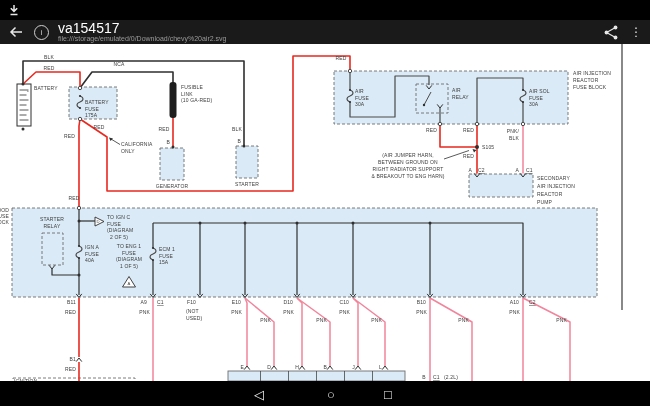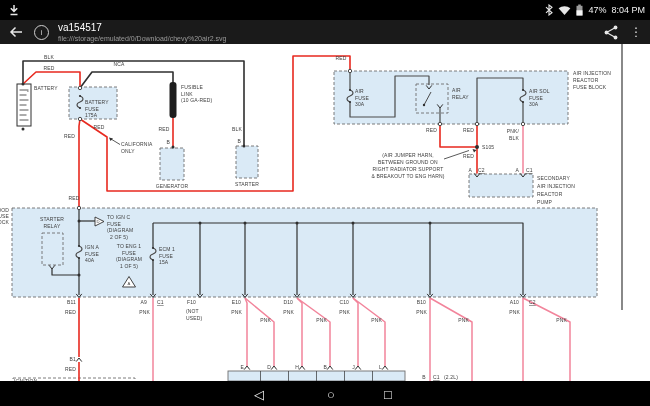--- a/index.html
+++ b/index.html
@@ -11,21 +11,21 @@
   .sb-left{display:flex;align-items:center;padding-left:8px;}
   .sb-right{display:flex;align-items:center;gap:5px;padding-right:5px;color:#f1f1f1;font-size:9px;}
   .sb-right svg{display:block;}
   
   .app-bar{position:absolute;top:20px;left:0;width:650px;height:24px;background:#1a1a1a;z-index:30;
            display:flex;align-items:center;}
   .ab-back{margin-left:8px;display:flex;align-items:center;cursor:pointer;}
   .ab-fileicon{margin-left:10px;width:13px;height:13px;border:1.4px solid #cfcfcf;border-radius:50%;
                color:#cfcfcf;font-size:8px;display:flex;align-items:center;justify-content:center;}
   .ab-titles{margin-left:9px;display:flex;flex-direction:column;justify-content:center;flex:1;min-width:0;}
-  .ab-title{color:#ffffff;font-size:10px;line-height:12px;}
+  .ab-title{color:#ffffff;font-size:14px;line-height:12px;}
   .ab-sub{color:#9b9b9b;font-size:7px;line-height:9px;white-space:nowrap;}
   .ab-actions{display:flex;align-items:center;gap:12px;padding-right:8px;}
   .ab-menu{color:#e8e8e8;font-size:12px;letter-spacing:0;line-height:12px;}
   
   .nav-bar{position:absolute;left:0;top:381px;width:650px;height:25px;background:#000;z-index:30;}
   .nav-bar span{position:absolute;top:50%;transform:translate(-50%,-50%);color:#f5f5f5;font-size:13px;}
   .nav-back{left:259px;} .nav-home{left:331px;} .nav-recents{left:388px;}
   
   #svg-diagram{position:absolute;left:0;top:0;z-index:1;}
   #svg-diagram text{font-family:"Liberation Sans",sans-serif;}
@@ -274,35 +274,20 @@
       <text x="14" y="382.5" font-size="5" text-anchor="start" fill="#3d3d3d" letter-spacing="0.15">IGNITION</text>
     </svg>
 
   <div class="status-bar">
     <div class="sb-left">
       <svg width="12" height="13" viewBox="0 0 12 13">
         <path d="M6 1 V7 M2.8 4.2 L6 7.4 L9.2 4.2" stroke="#e6e6e6" stroke-width="1.5" fill="none"></path>
         <path d="M2.5 10.5 H9.5" stroke="#e6e6e6" stroke-width="1.5"></path>
       </svg>
     </div>
-    <div class="sb-right">
-      <svg width="8" height="12" viewBox="0 0 8 12">
-        <path d="M1 3.2 L7 8.8 L4 11 L4 1 L7 3.2 L1 8.8" stroke="#e6e6e6" stroke-width="1.1" fill="none"></path>
-      </svg>
-      <svg width="13" height="11" viewBox="0 0 13 11">
-        <path d="M6.5 10 L0.6 3.2 A9.5 9.5 0 0 1 12.4 3.2 Z" fill="#e6e6e6"></path>
-      </svg>
-      <svg width="7" height="12" viewBox="0 0 7 12">
-        <rect x="2.2" y="0.5" width="2.6" height="1.5" fill="#9a9a9a"></rect>
-        <rect x="0.5" y="1.8" width="6" height="9.7" fill="#9a9a9a"></rect>
-        <rect x="0.5" y="6.3" width="6" height="5.2" fill="#f3f3f3"></rect>
-      </svg>
-      <span>47%</span>
-      <span>8:04 PM</span>
-    </div>
   </div>
 
   <div class="app-bar">
     <span class="ab-back">
       <svg width="16" height="16" viewBox="0 0 16 16">
         <path d="M14 8 H3 M7.5 3.5 L3 8 L7.5 12.5" stroke="#e8e8e8" stroke-width="1.5" fill="none"></path>
       </svg>
     </span>
     <span class="ab-fileicon">i</span>
     <div class="ab-titles">

